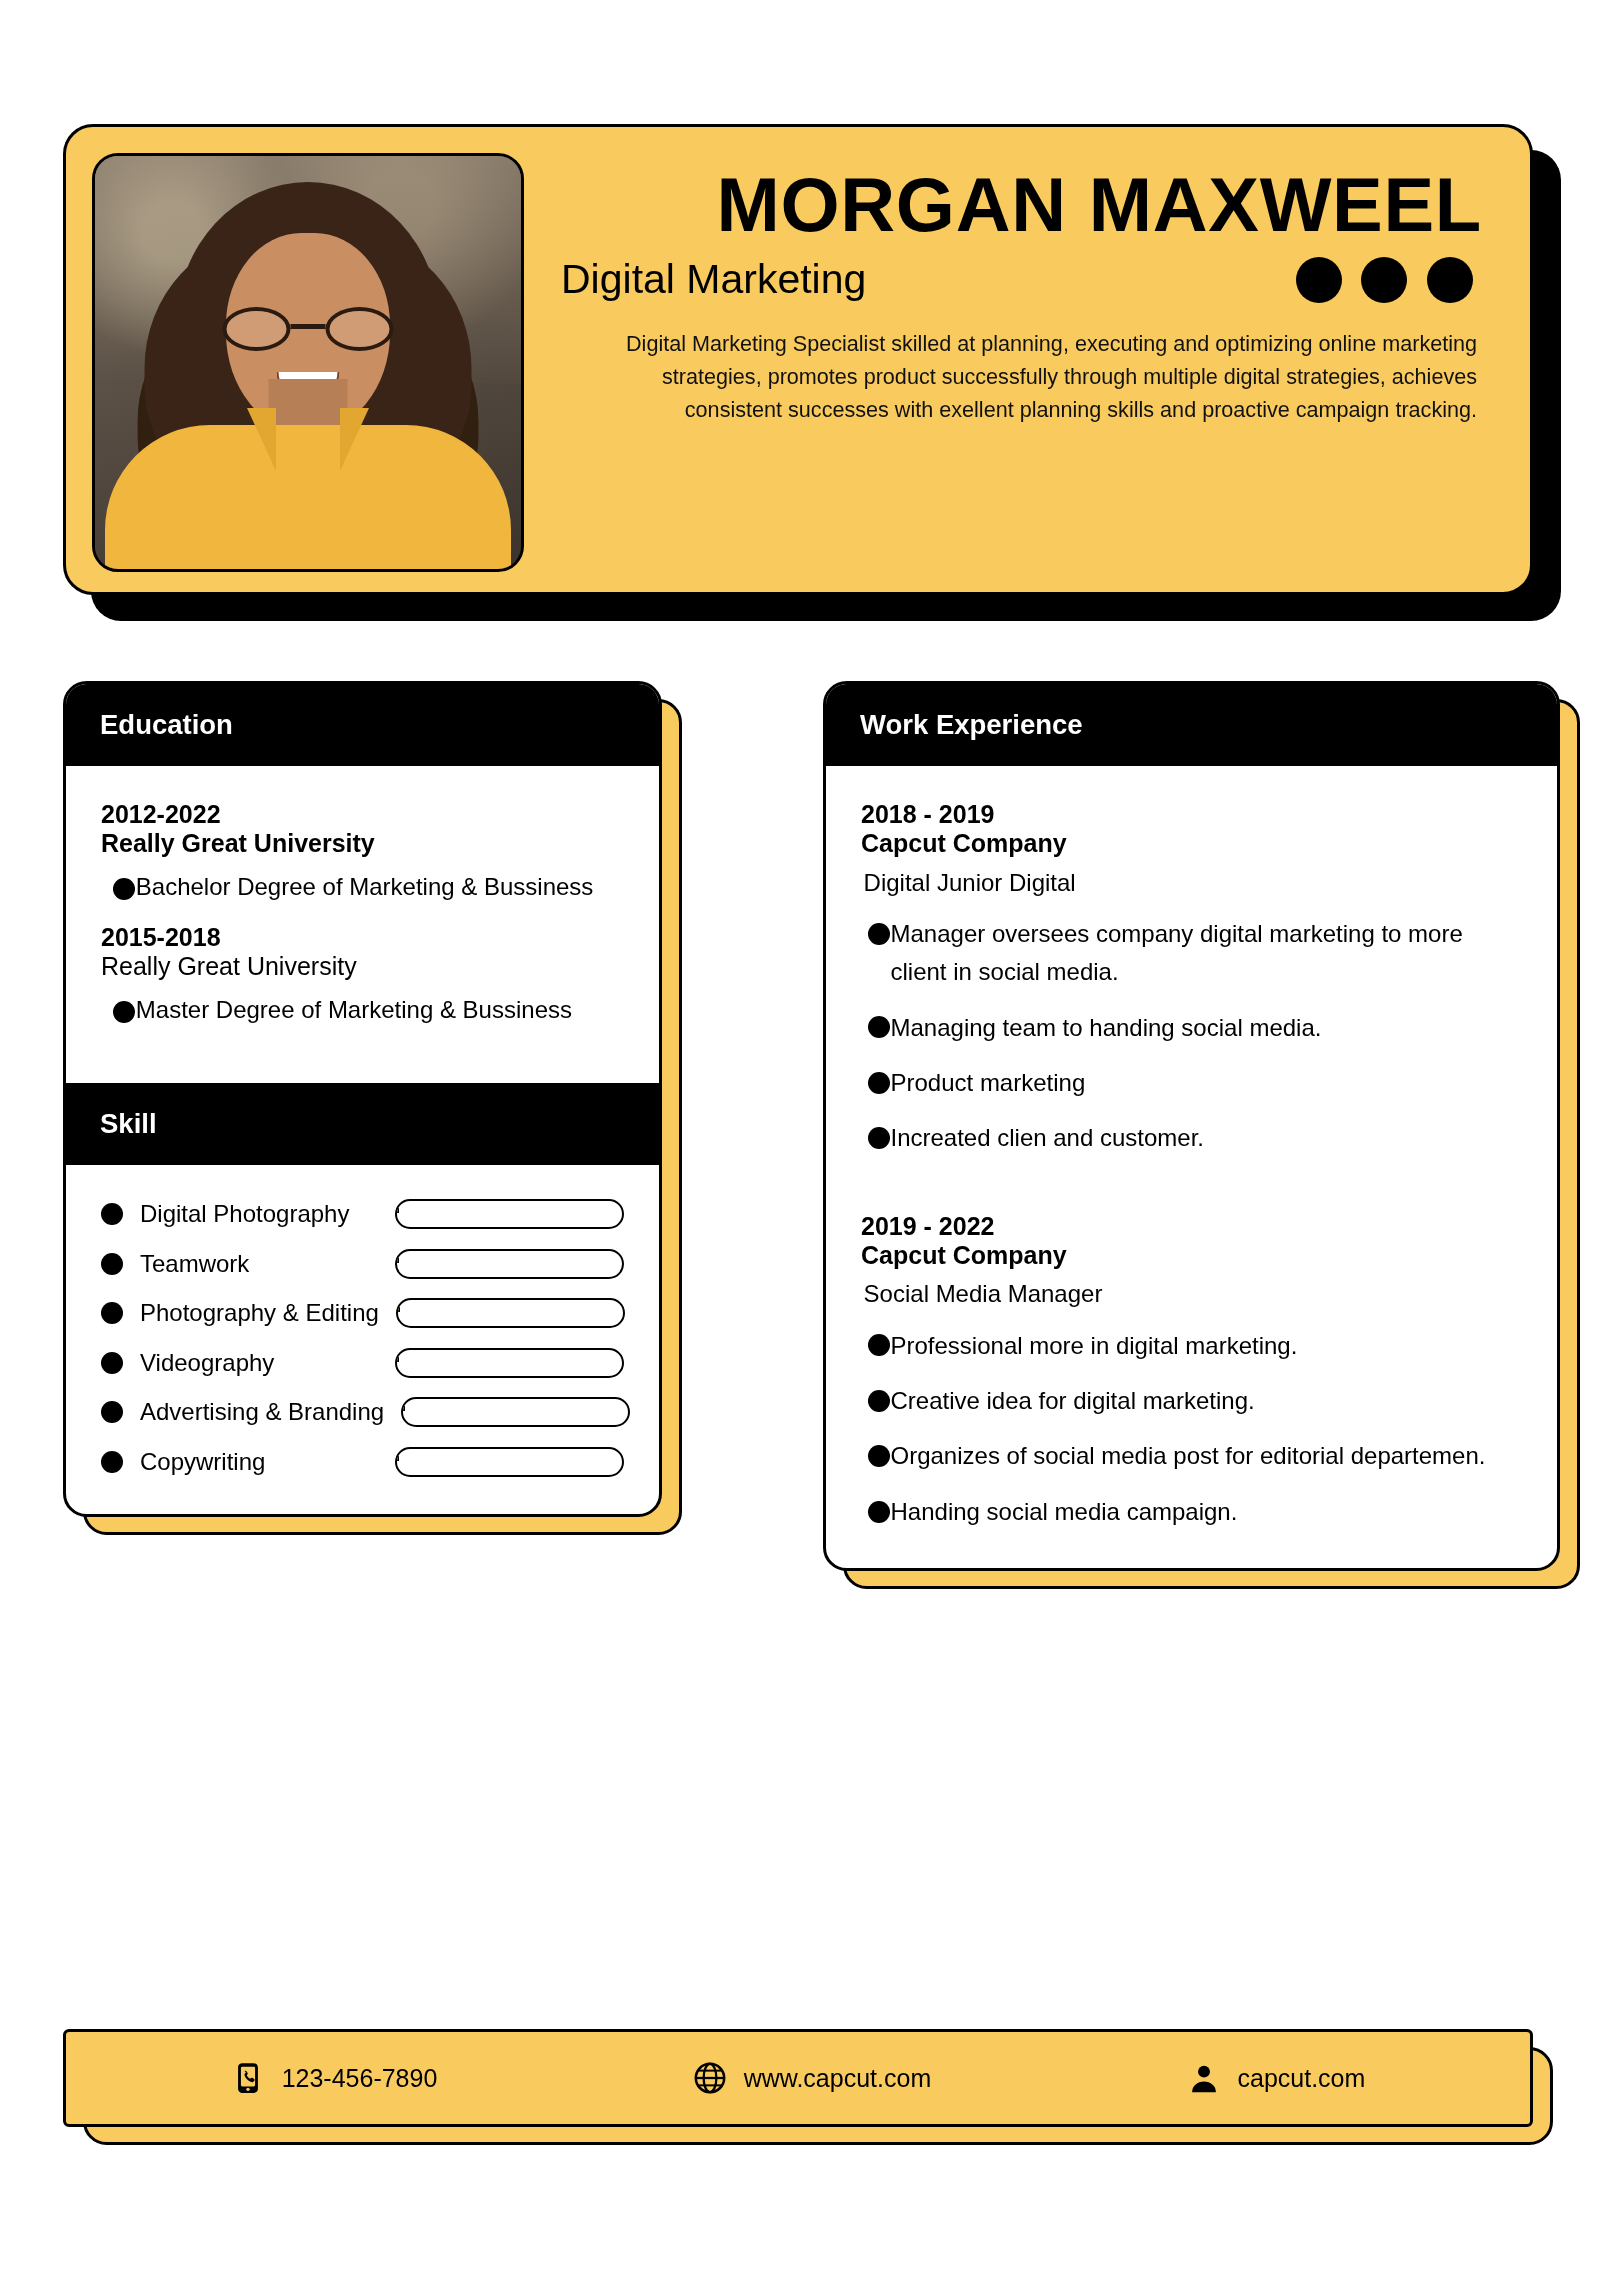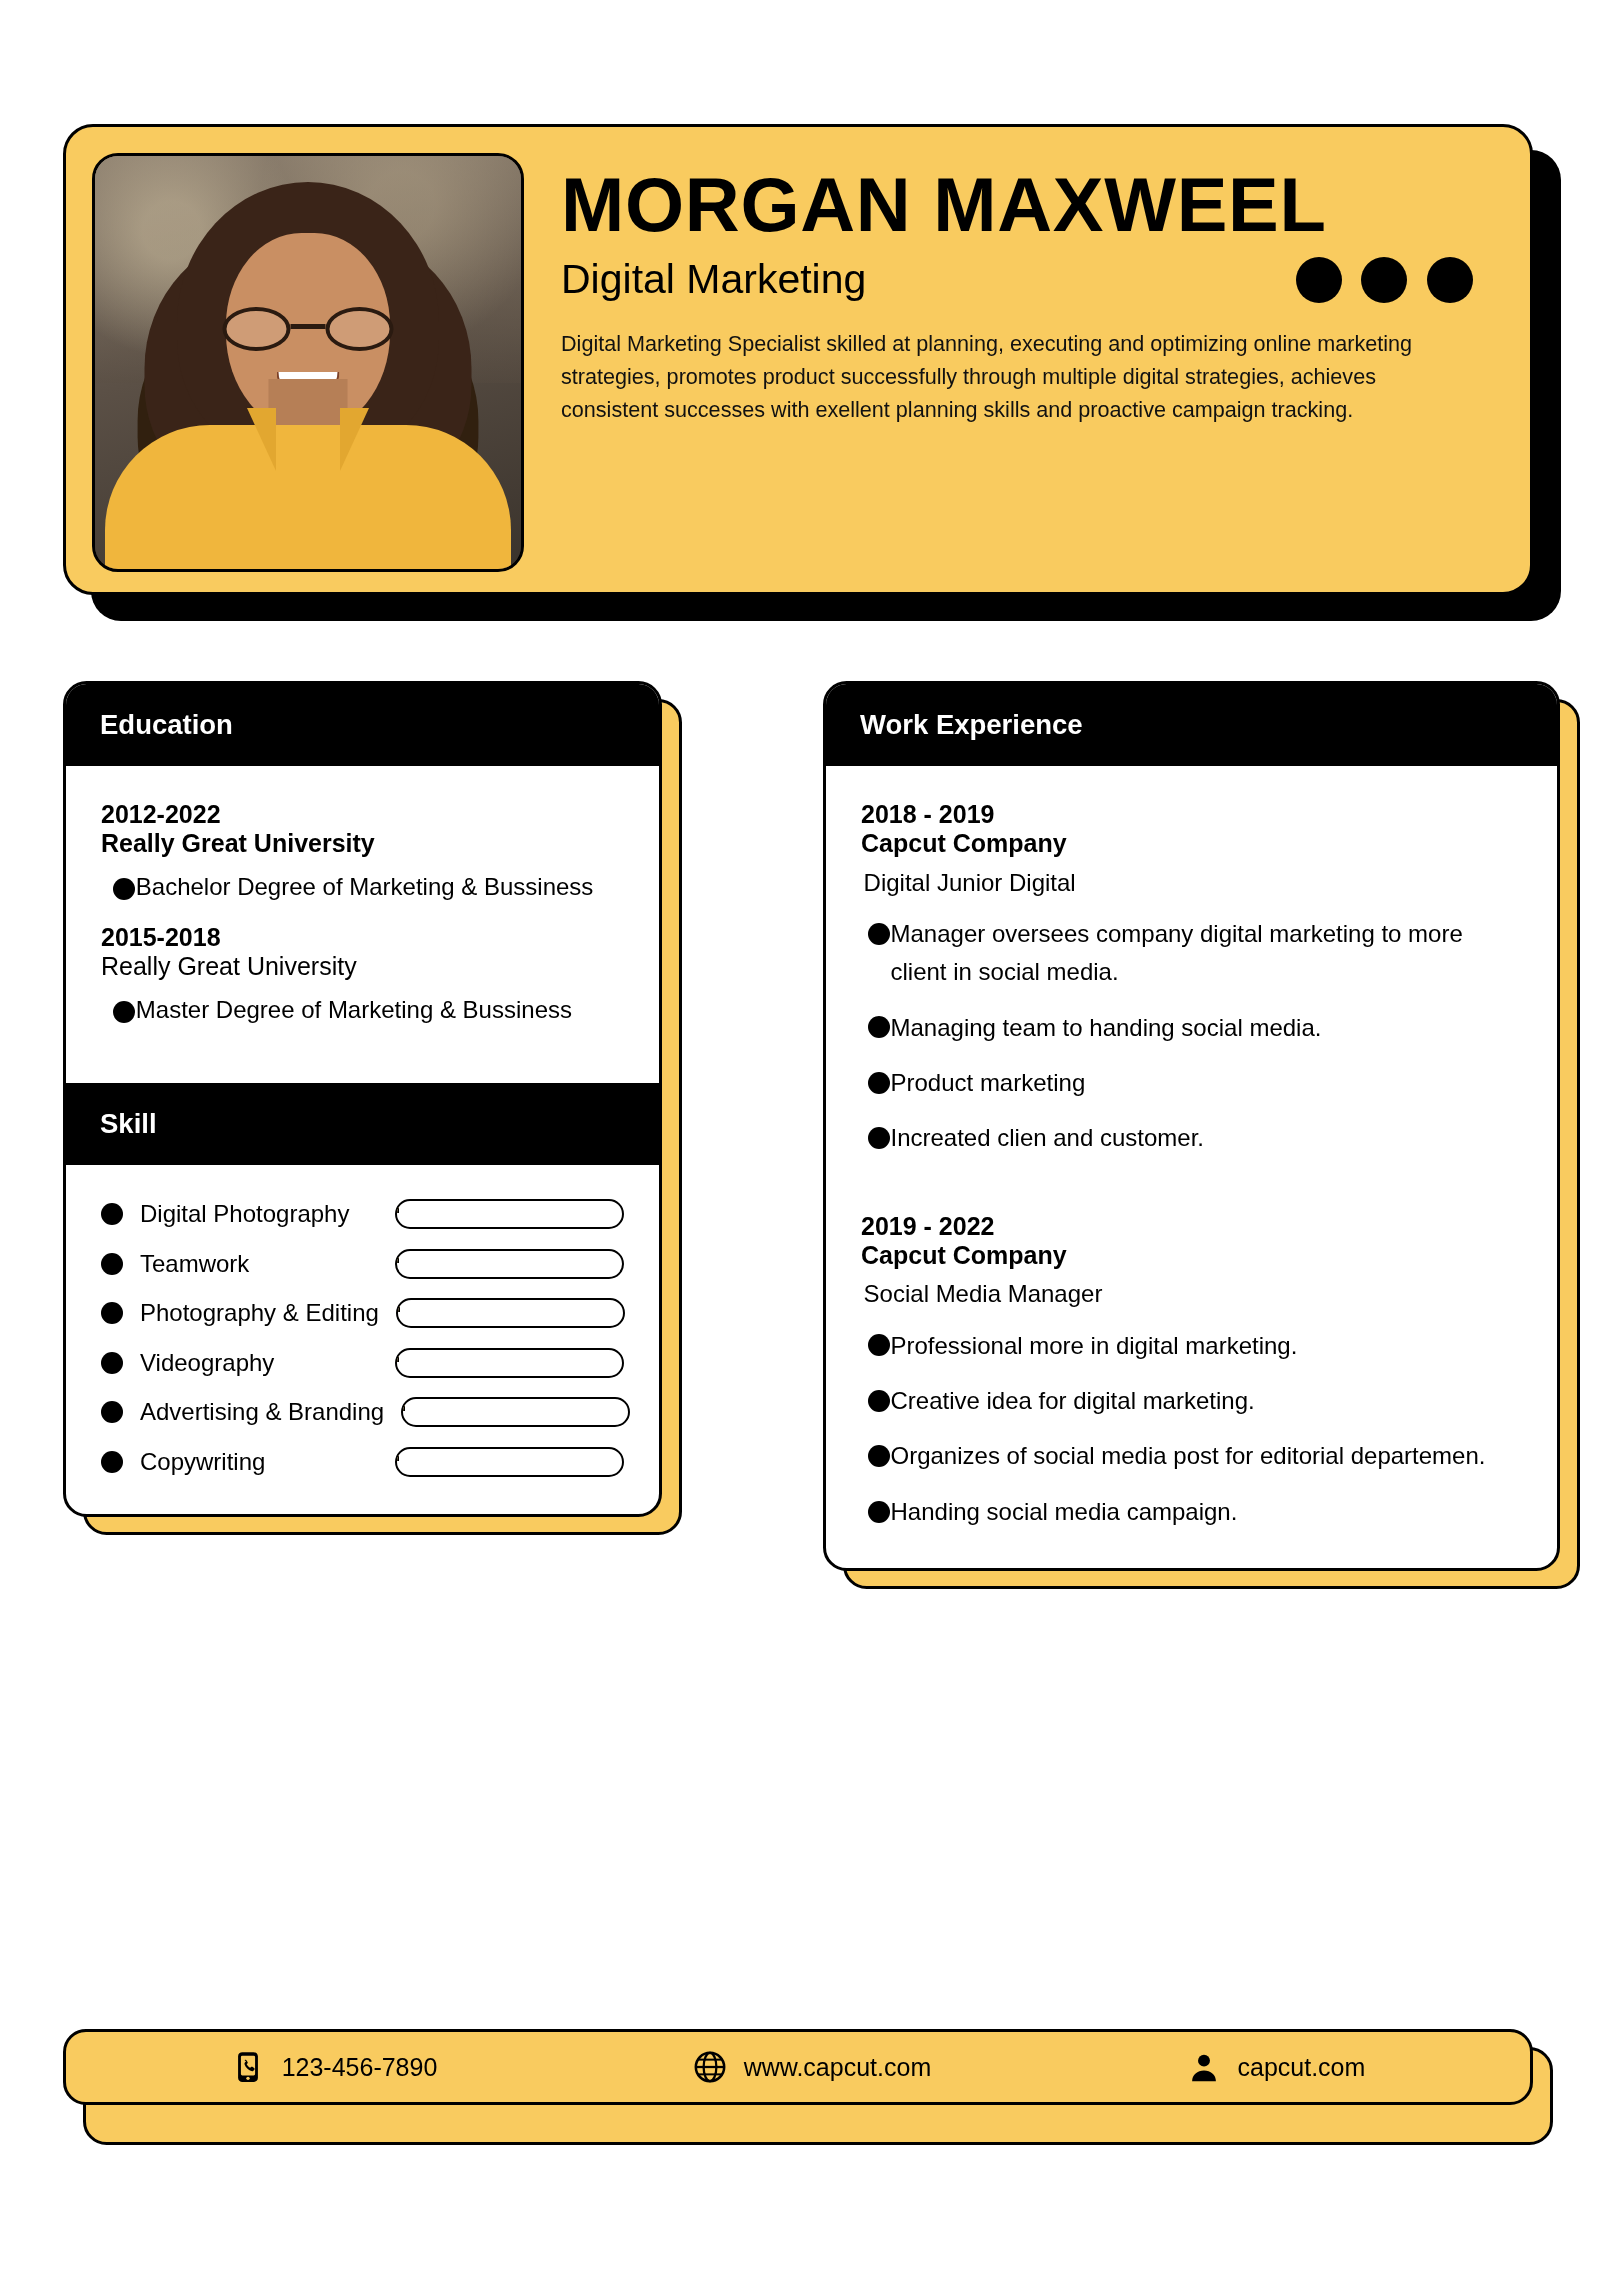--- a/index.html
+++ b/index.html
@@ -18,20 +18,21 @@
     padding: 0;
   }
 
   
   .header-wrap {
     position: absolute;
     left: 63px;
     top: 124px;
     width: 1497px;
     height: 484px;
+    text-align: right;
   }
   .header-shadow {
     position: absolute;
     left: 27.5px;
     top: 26px;
     width: 1470px;
     height: 471px;
     background: #000000;
     border-radius: 30px;
   }
@@ -234,24 +235,24 @@
     width: 1497px;
     height: 124px;
   }
   .footer-shadow {
     position: absolute; left: 19.6px; top: 18.3px;
     width: 1470px; height: 98px;
     background: #f9cb5f; border: 3.3px solid #000; border-radius: 23.6px;
   }
   .footer-card {
     position: absolute; left: 0; top: 0;
-    width: 1470px; height: 76px;
+    width: 1470px; height: 98px;
     background: #f9cb5f;
     border: 3.3px solid #000;
-    border-radius: 23px;
+    border-radius: 6px;
     display: flex;
     align-items: center;
     justify-content: space-around;
     padding: 0 37px;
   }
   .contact { display: flex; align-items: center; gap: 17px; }
   .contact-label { font-size: 25px; color: #000; }
   .icon-svg { width: 34px; height: 34px; display: block; }
 </style>
 </head>

